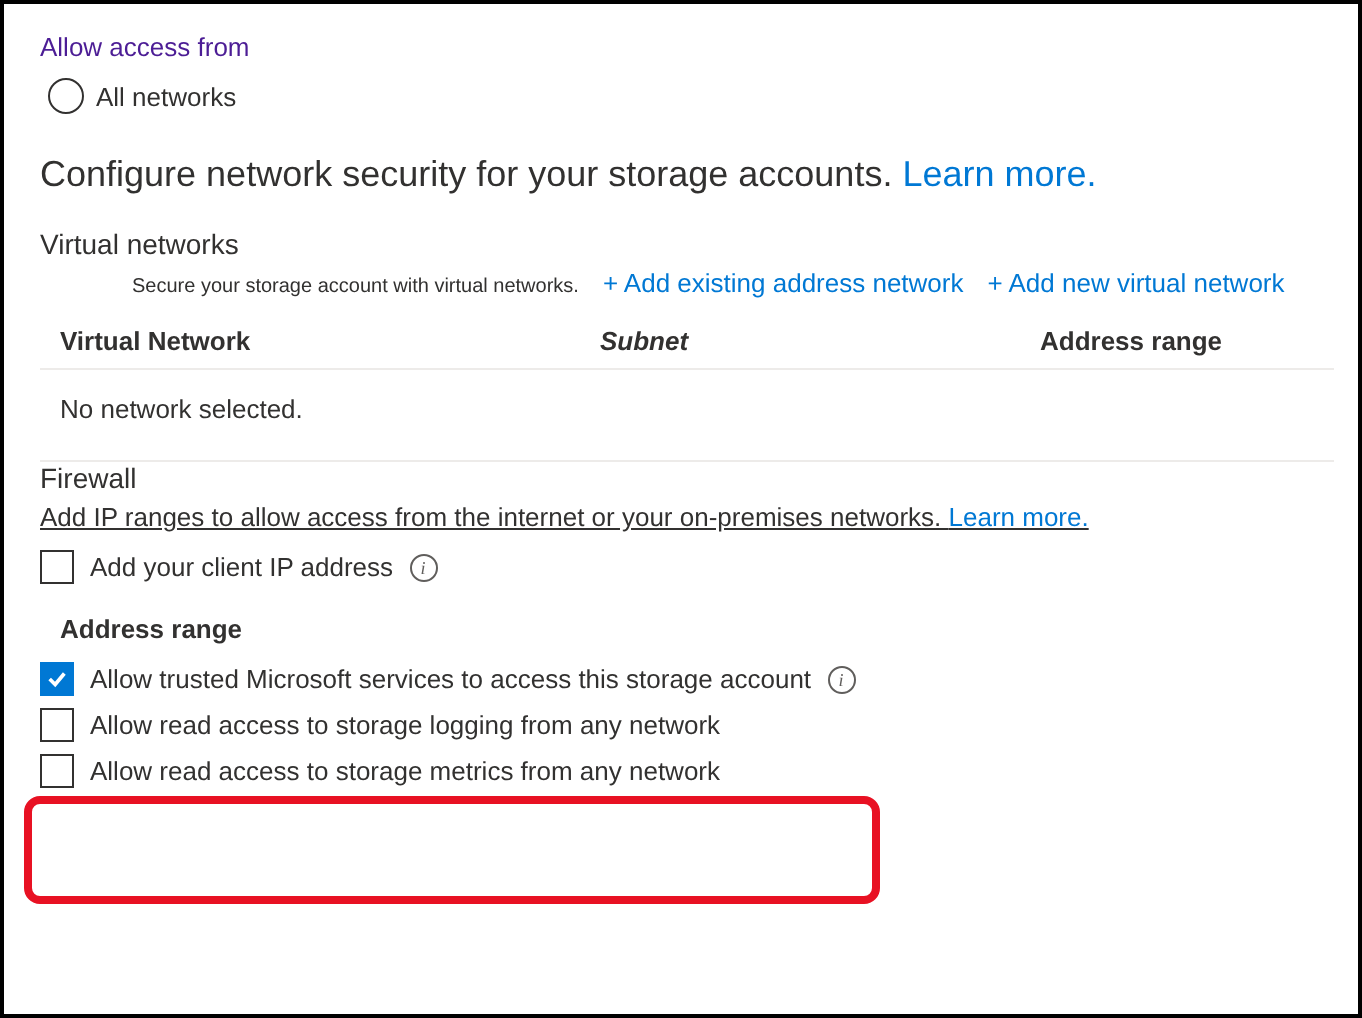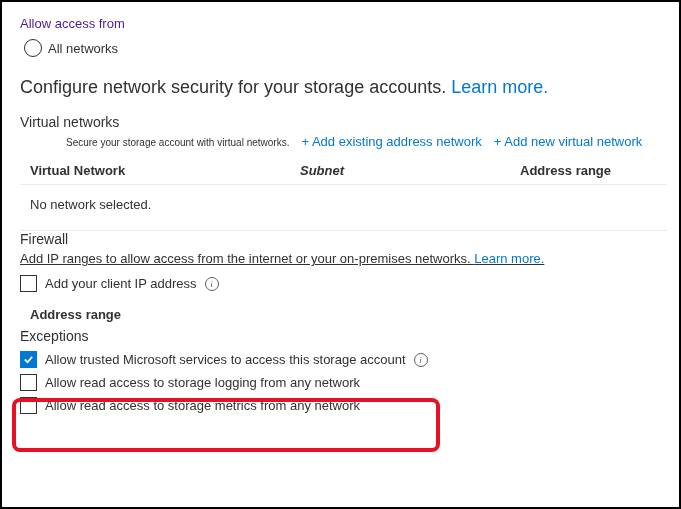--- a/index.html
+++ b/index.html
@@ -198,21 +198,20 @@
     <span class="check-box">
       
     </span>
     <span>Add your client IP address</span>
     <span class="info-icon">i</span>
   </div>
   <div class="addr-label">Address range</div>
 </div>
 
 <div class="section-block">
-  <div class="subheading">Exceptions</div>
   <div class="check-row">
     <span class="check-box checked">
       <svg class="checkmark" viewBox="0 0 12 12">
           <path d="M2 6 L5 9 L10 3" stroke="#fff" stroke-width="2" fill="none"></path>
         </svg>
     </span>
     <span>Allow trusted Microsoft services to access this storage account</span>
     <span class="info-icon">i</span>
   </div>
   <div class="check-row">

